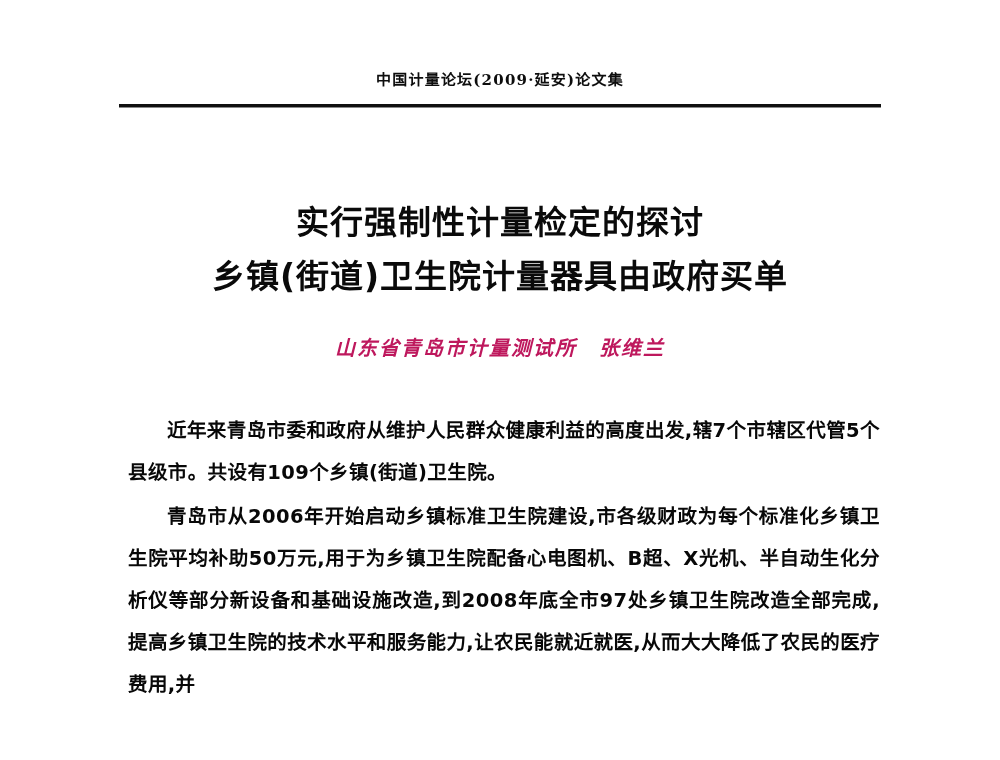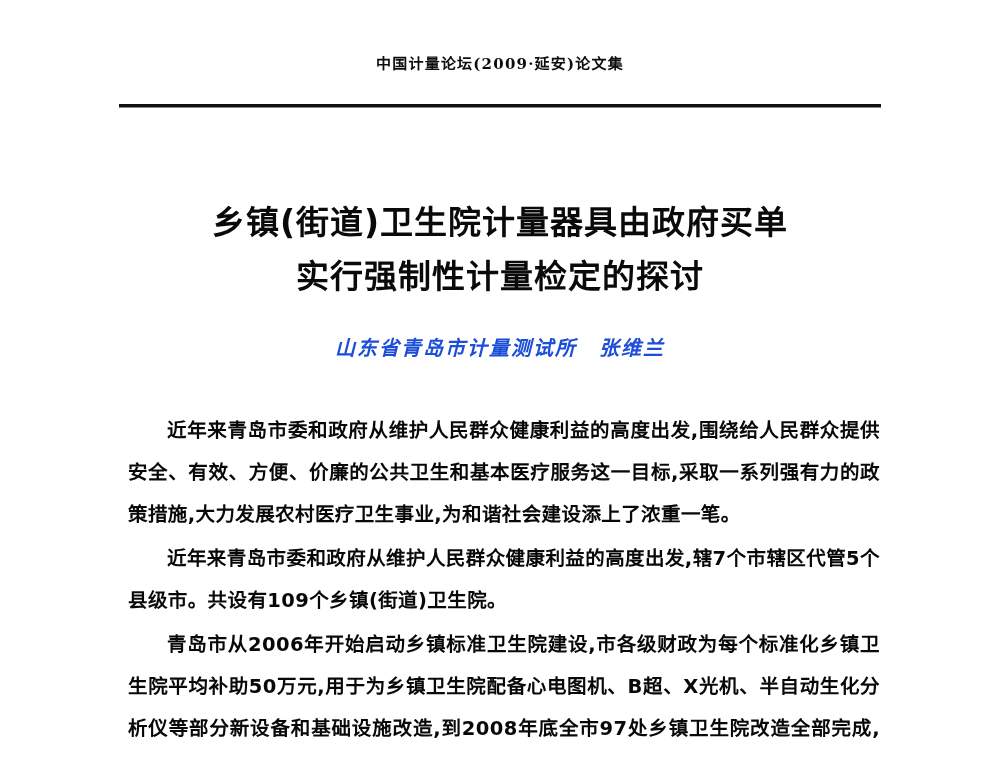--- a/index.html
+++ b/index.html
@@ -21,21 +21,21 @@
     position: relative;
     width: 1000px;
     height: 760px;
     background: #ffffff;
   }
 
   
   .running-head {
     position: absolute;
     left: 0;
-    top: 52px;
+    top: 68px;
     width: 1000px;
     text-align: center;
     font-size: 15px;
     letter-spacing: 1.2px;
     font-weight: 600;
     font-family: "DejaVu Serif", "Liberation Serif", serif;
     color: #0d0d0d;
     white-space: nowrap;
   }
 
@@ -81,21 +81,21 @@
     position: absolute;
     left: 0;
     top: 332px;
     width: 1000px;
     text-align: center;
     font-size: 20px;
     letter-spacing: 2px;
     font-weight: 600;
     font-style: italic;
     font-family: "DejaVu Serif", "Liberation Serif", serif;
-    color: #1d4ed8;
+    color: #be185d;
     white-space: nowrap;
   }
   .byline .affil { margin-right: 22px; }
 
   
   .body-text {
     position: absolute;
     left: 128px;
     top: 410px;
     width: 752px;
@@ -117,27 +117,26 @@
 </head>
 <body>
 
 <div class="page">
 
   <div class="running-head">中国计量论坛(2009·延安)论文集</div>
 
   <div class="head-rule"></div>
 
   <div class="doc-title">
+    <span class="tline">实行强制性计量检定的探讨</span>
     <span class="tline">乡镇(街道)卫生院计量器具由政府买单</span>
-    <span class="tline">实行强制性计量检定的探讨</span>
   </div>
 
   <div class="byline">
     <span class="affil">山东省青岛市计量测试所</span><span>张维兰</span>
   </div>
 
   <div class="body-text">
-    <p class="para indent">近年来青岛市委和政府从维护人民群众健康利益的高度出发,围绕给人民群众提供安全、有效、方便、价廉的公共卫生和基本医疗服务这一目标,采取一系列强有力的政策措施,大力发展农村医疗卫生事业,为和谐社会建设添上了浓重一笔。</p>
     <p class="para indent">近年来青岛市委和政府从维护人民群众健康利益的高度出发,辖7个市辖区代管5个县级市。共设有109个乡镇(街道)卫生院。</p>
     <p class="para indent">青岛市从2006年开始启动乡镇标准卫生院建设,市各级财政为每个标准化乡镇卫生院平均补助50万元,用于为乡镇卫生院配备心电图机、B超、X光机、半自动生化分析仪等部分新设备和基础设施改造,到2008年底全市97处乡镇卫生院改造全部完成,提高乡镇卫生院的技术水平和服务能力,让农民能就近就医,从而大大降低了农民的医疗费用,并</p>
   </div>
 
 </div>
 
 </body></html>

